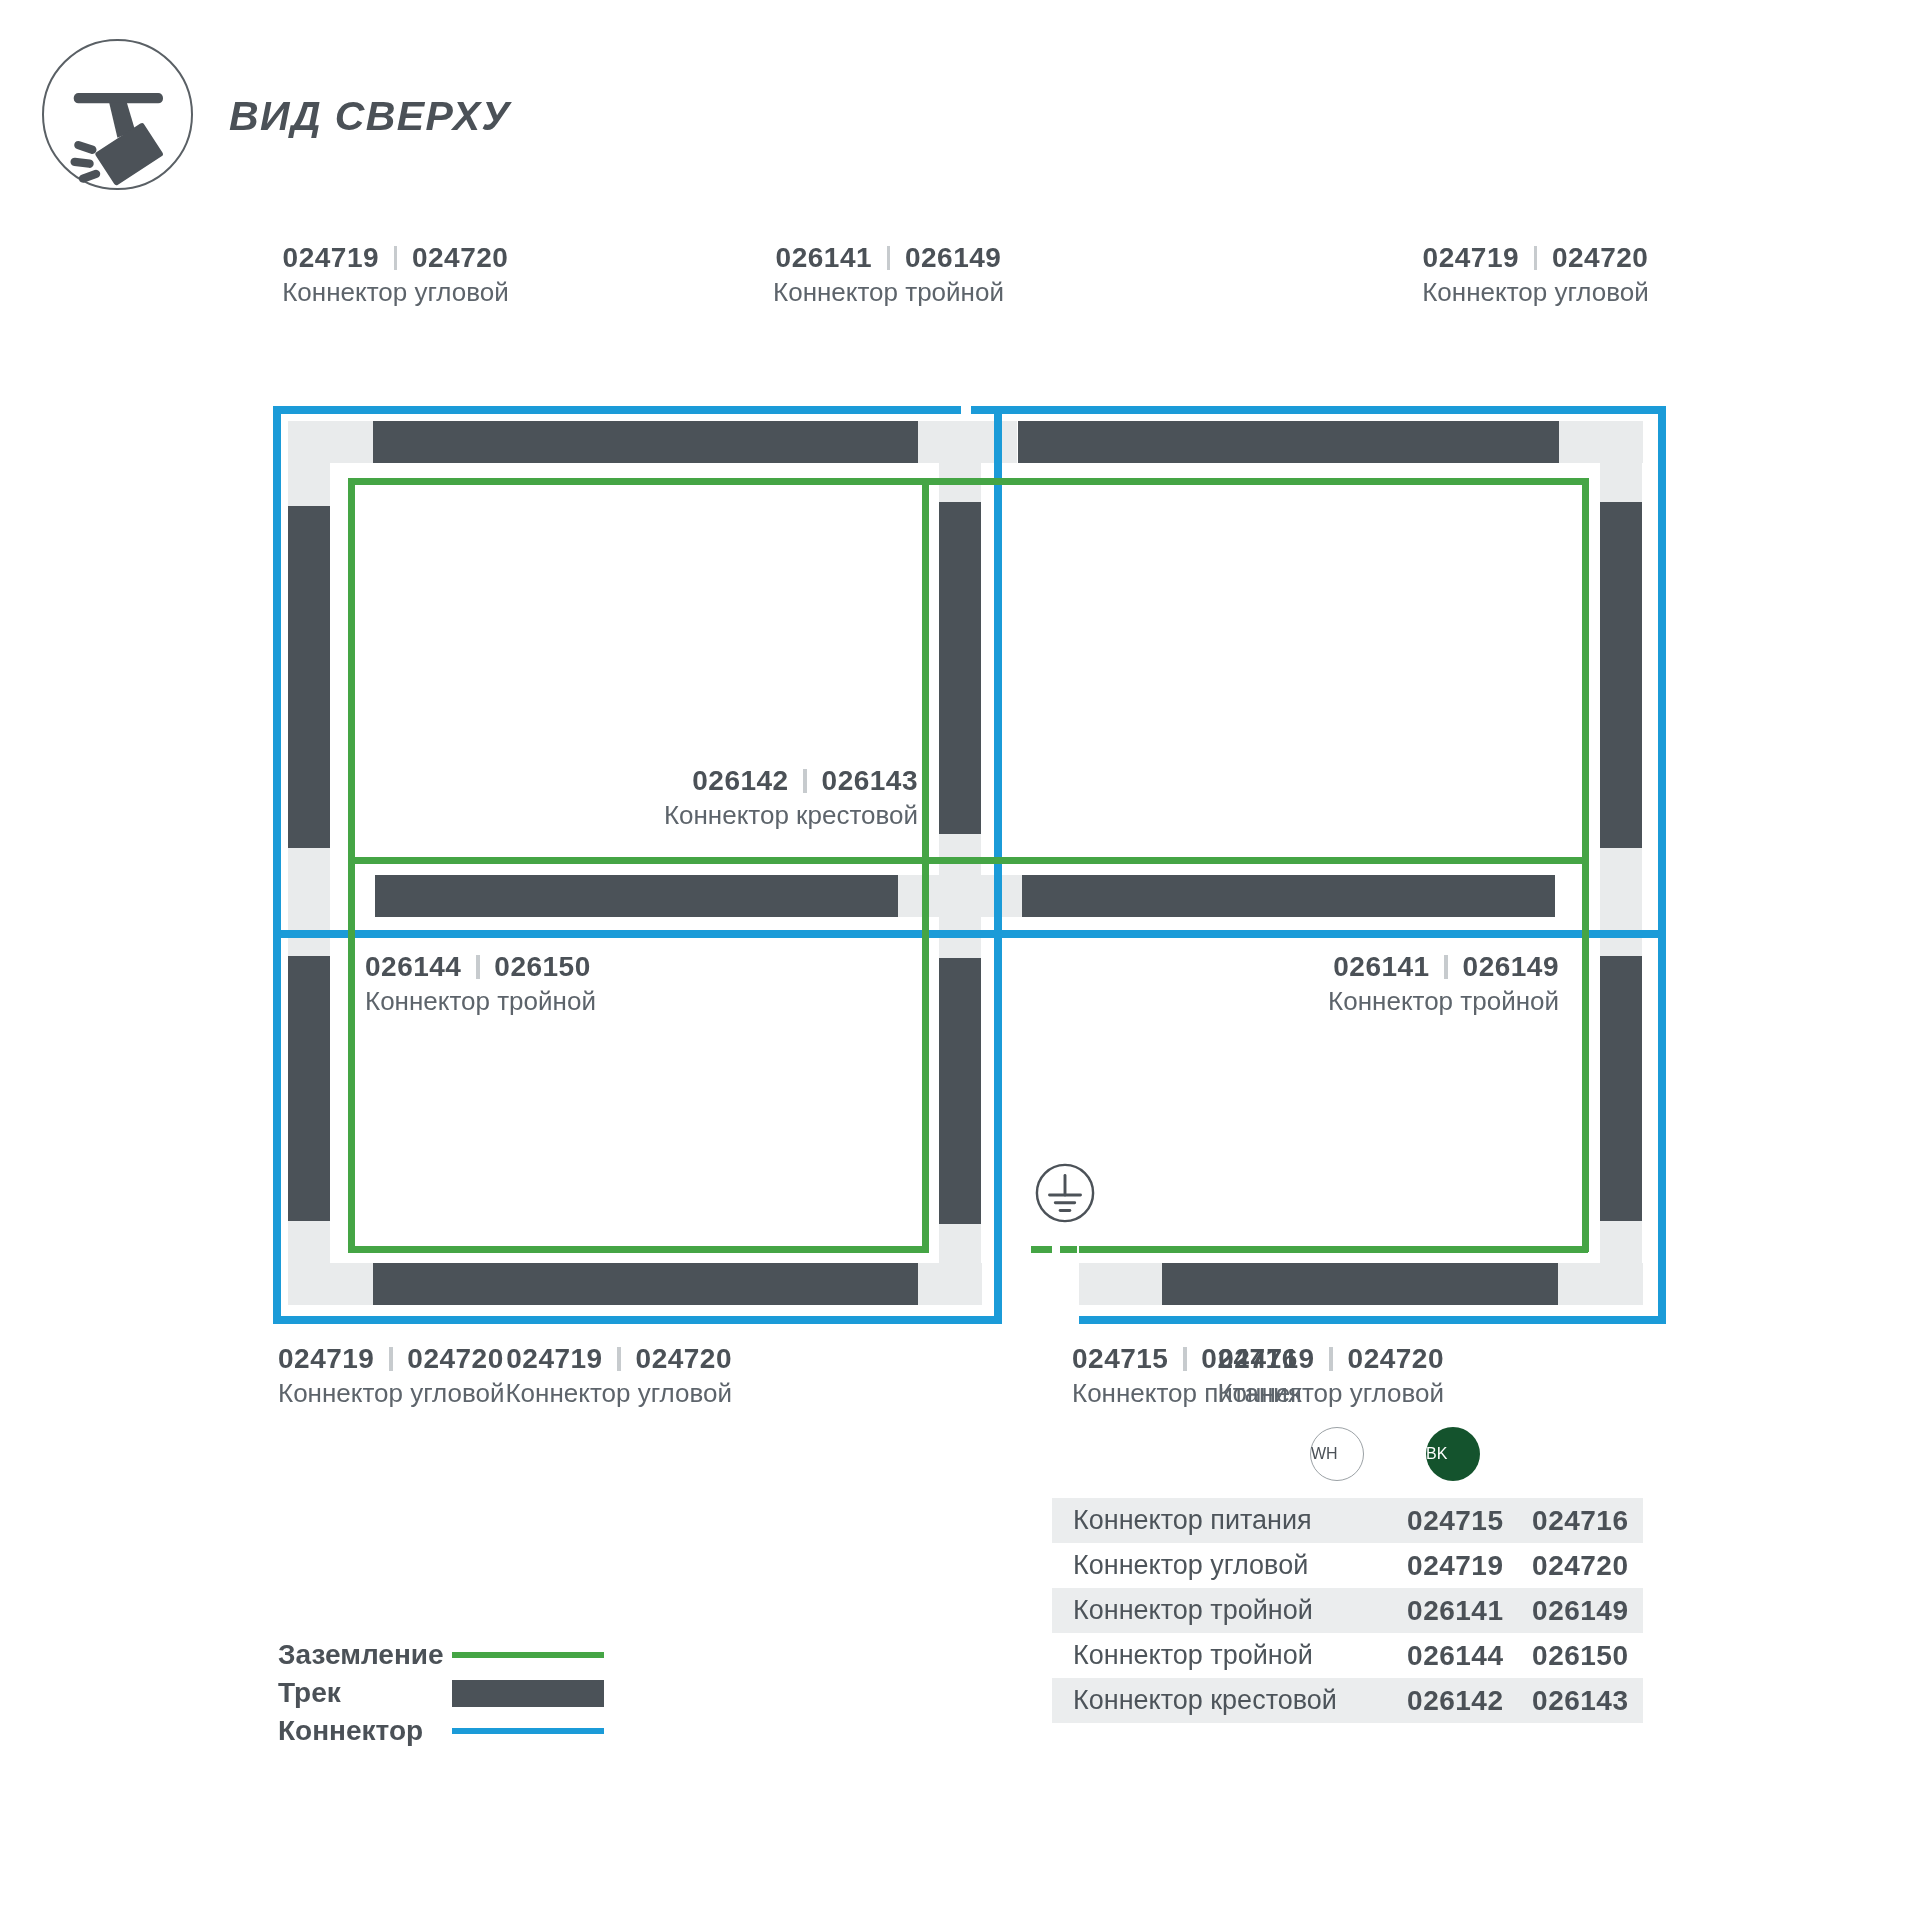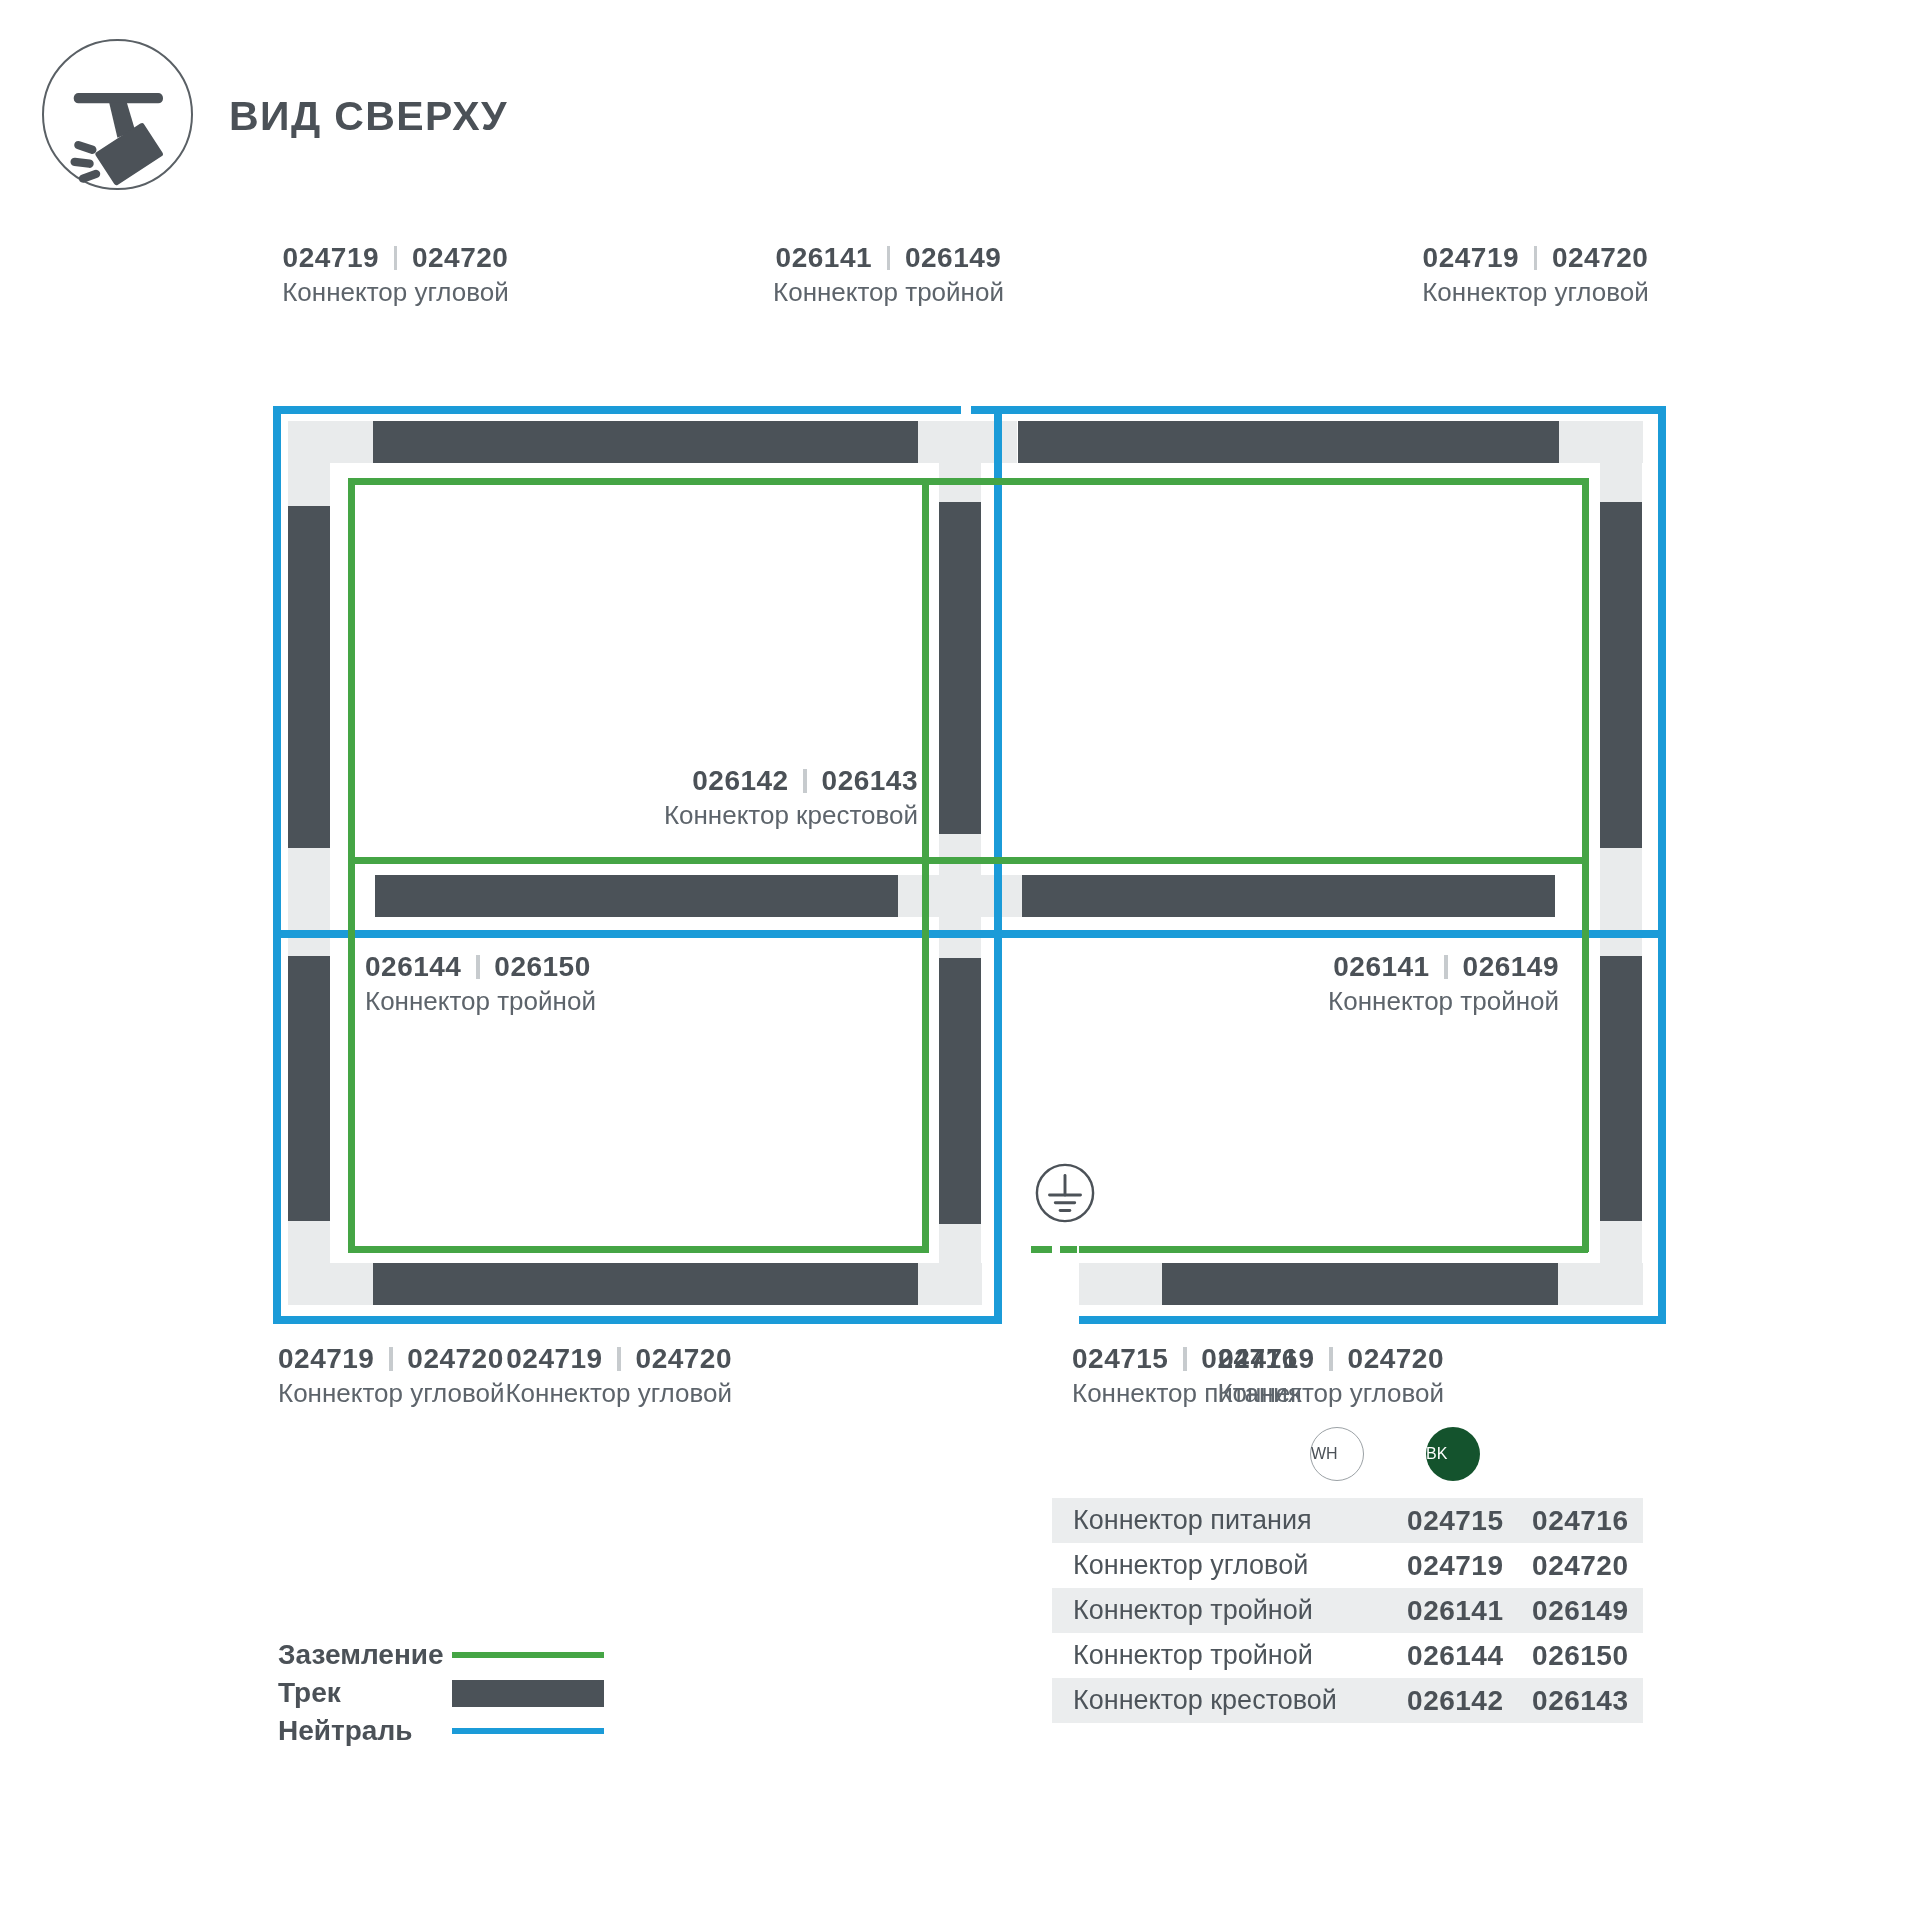--- a/index.html
+++ b/index.html
@@ -2,21 +2,21 @@
 <html><head>
 <meta charset="utf-8">
 <style>
   html,body{margin:0;padding:0;background:#fff;}
   .canvas{position:relative;width:1931px;height:1931px;background:#fff;overflow:hidden;
           font-family:"Liberation Sans", sans-serif;color:#4b5157;}
   
   .icon-circle{position:absolute;left:42px;top:39px;width:151px;height:151px;border:2.9px solid #5a6065;
                border-radius:50%;background:#fff;box-sizing:border-box;}
   .icon-circle svg{position:absolute;left:0;top:0;}
-  .app-title{position:absolute;left:229px;top:93px;font-size:41px;font-weight:700;letter-spacing:1.4px;color:#4b5157;}
+  .app-title{position:absolute;left:229px;top:93px;font-size:41px;font-weight:700;letter-spacing:1.4px;color:#4b5157;font-style:italic;}
   
   #diagram{position:absolute;left:0;top:0;width:1931px;height:1931px;}
   .blk{position:absolute;background:var(--block);z-index:1;}
   .line-b{position:absolute;background:var(--neutral);z-index:2;}
   .line-g{position:absolute;background:var(--ground);z-index:2;}
   .bar{position:absolute;background:var(--track);z-index:3;}
   
   .dlabel{position:absolute;z-index:5;line-height:33px;}
   .ta-c{text-align:center;} .ta-l{text-align:left;} .ta-r{text-align:right;}
   .codes{font-size:28px;font-weight:700;color:#4b5157;letter-spacing:0.5px;white-space:nowrap;}
@@ -172,21 +172,21 @@
   <div class="legend">
     <div class="lrow">
       <div class="llabel">Заземление</div>
       <div class="lswatch sw-ground"></div>
     </div>
     <div class="lrow">
       <div class="llabel">Трек</div>
       <div class="lswatch sw-track"></div>
     </div>
     <div class="lrow">
-      <div class="llabel">Нейтраль</div>
+      <div class="llabel">Коннектор</div>
       <div class="lswatch sw-neutral"></div>
     </div>
   </div>
 
   <div class="badge wh" style="left:1310px;top:1427px">
     <span>WH</span>
   </div>
   <div class="badge bk" style="left:1426px;top:1427px">
     <span>BK</span>
   </div>

